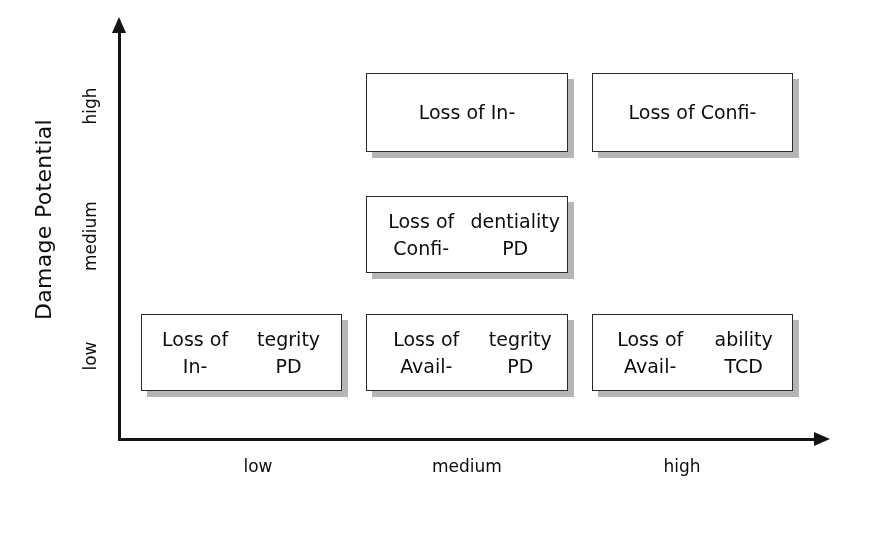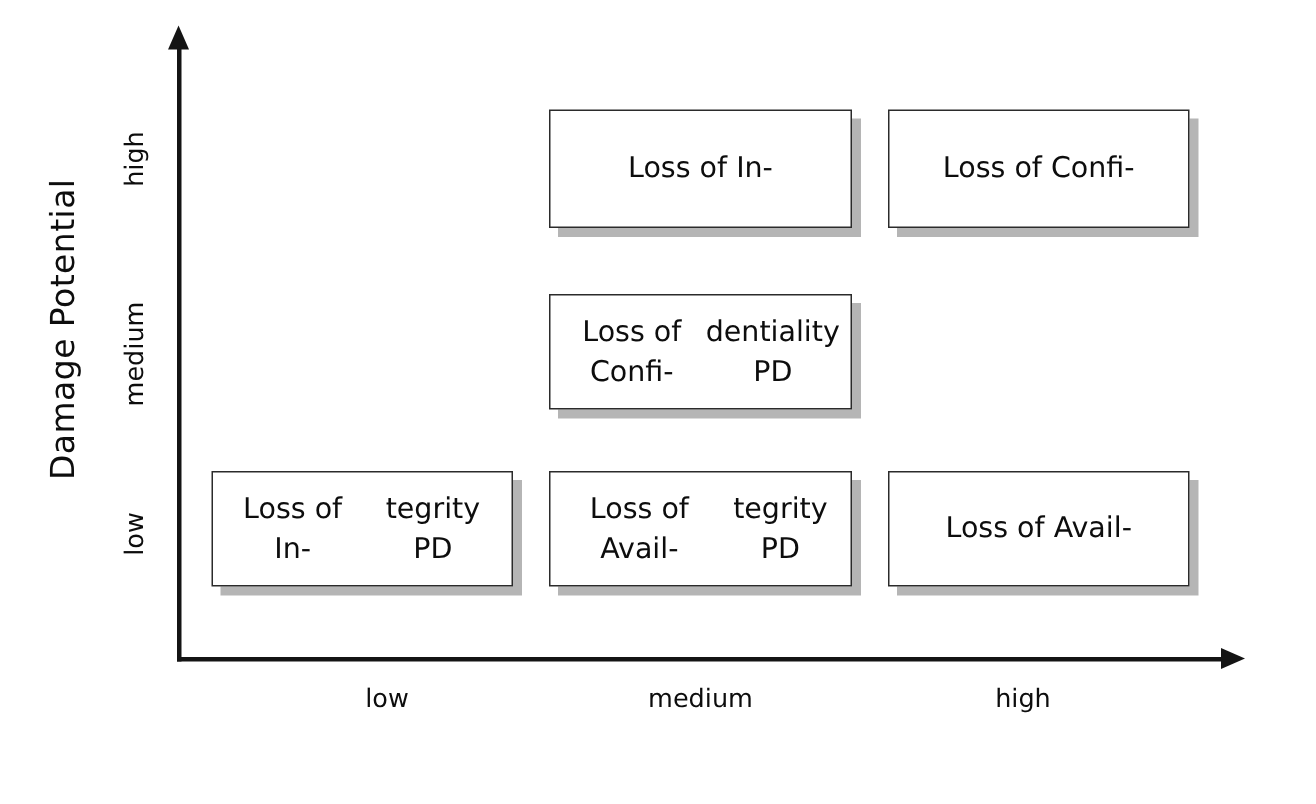--- a/index.html
+++ b/index.html
@@ -152,15 +152,16 @@
     <span class="line2">tegrity PD</span>
   </div>
 
   <div class="cell-box" style="left:366px; top:314px; width:202px; height:77px;">
     <span>Loss of Avail-</span>
     <span class="line2">tegrity PD</span>
   </div>
 
   <div class="cell-box" style="left:592px; top:314px; width:201px; height:77px;">
     <span>Loss of Avail-</span>
+    <span class="line2">ability TCD</span>
   </div>
 
 </div>
 
 </body></html>

